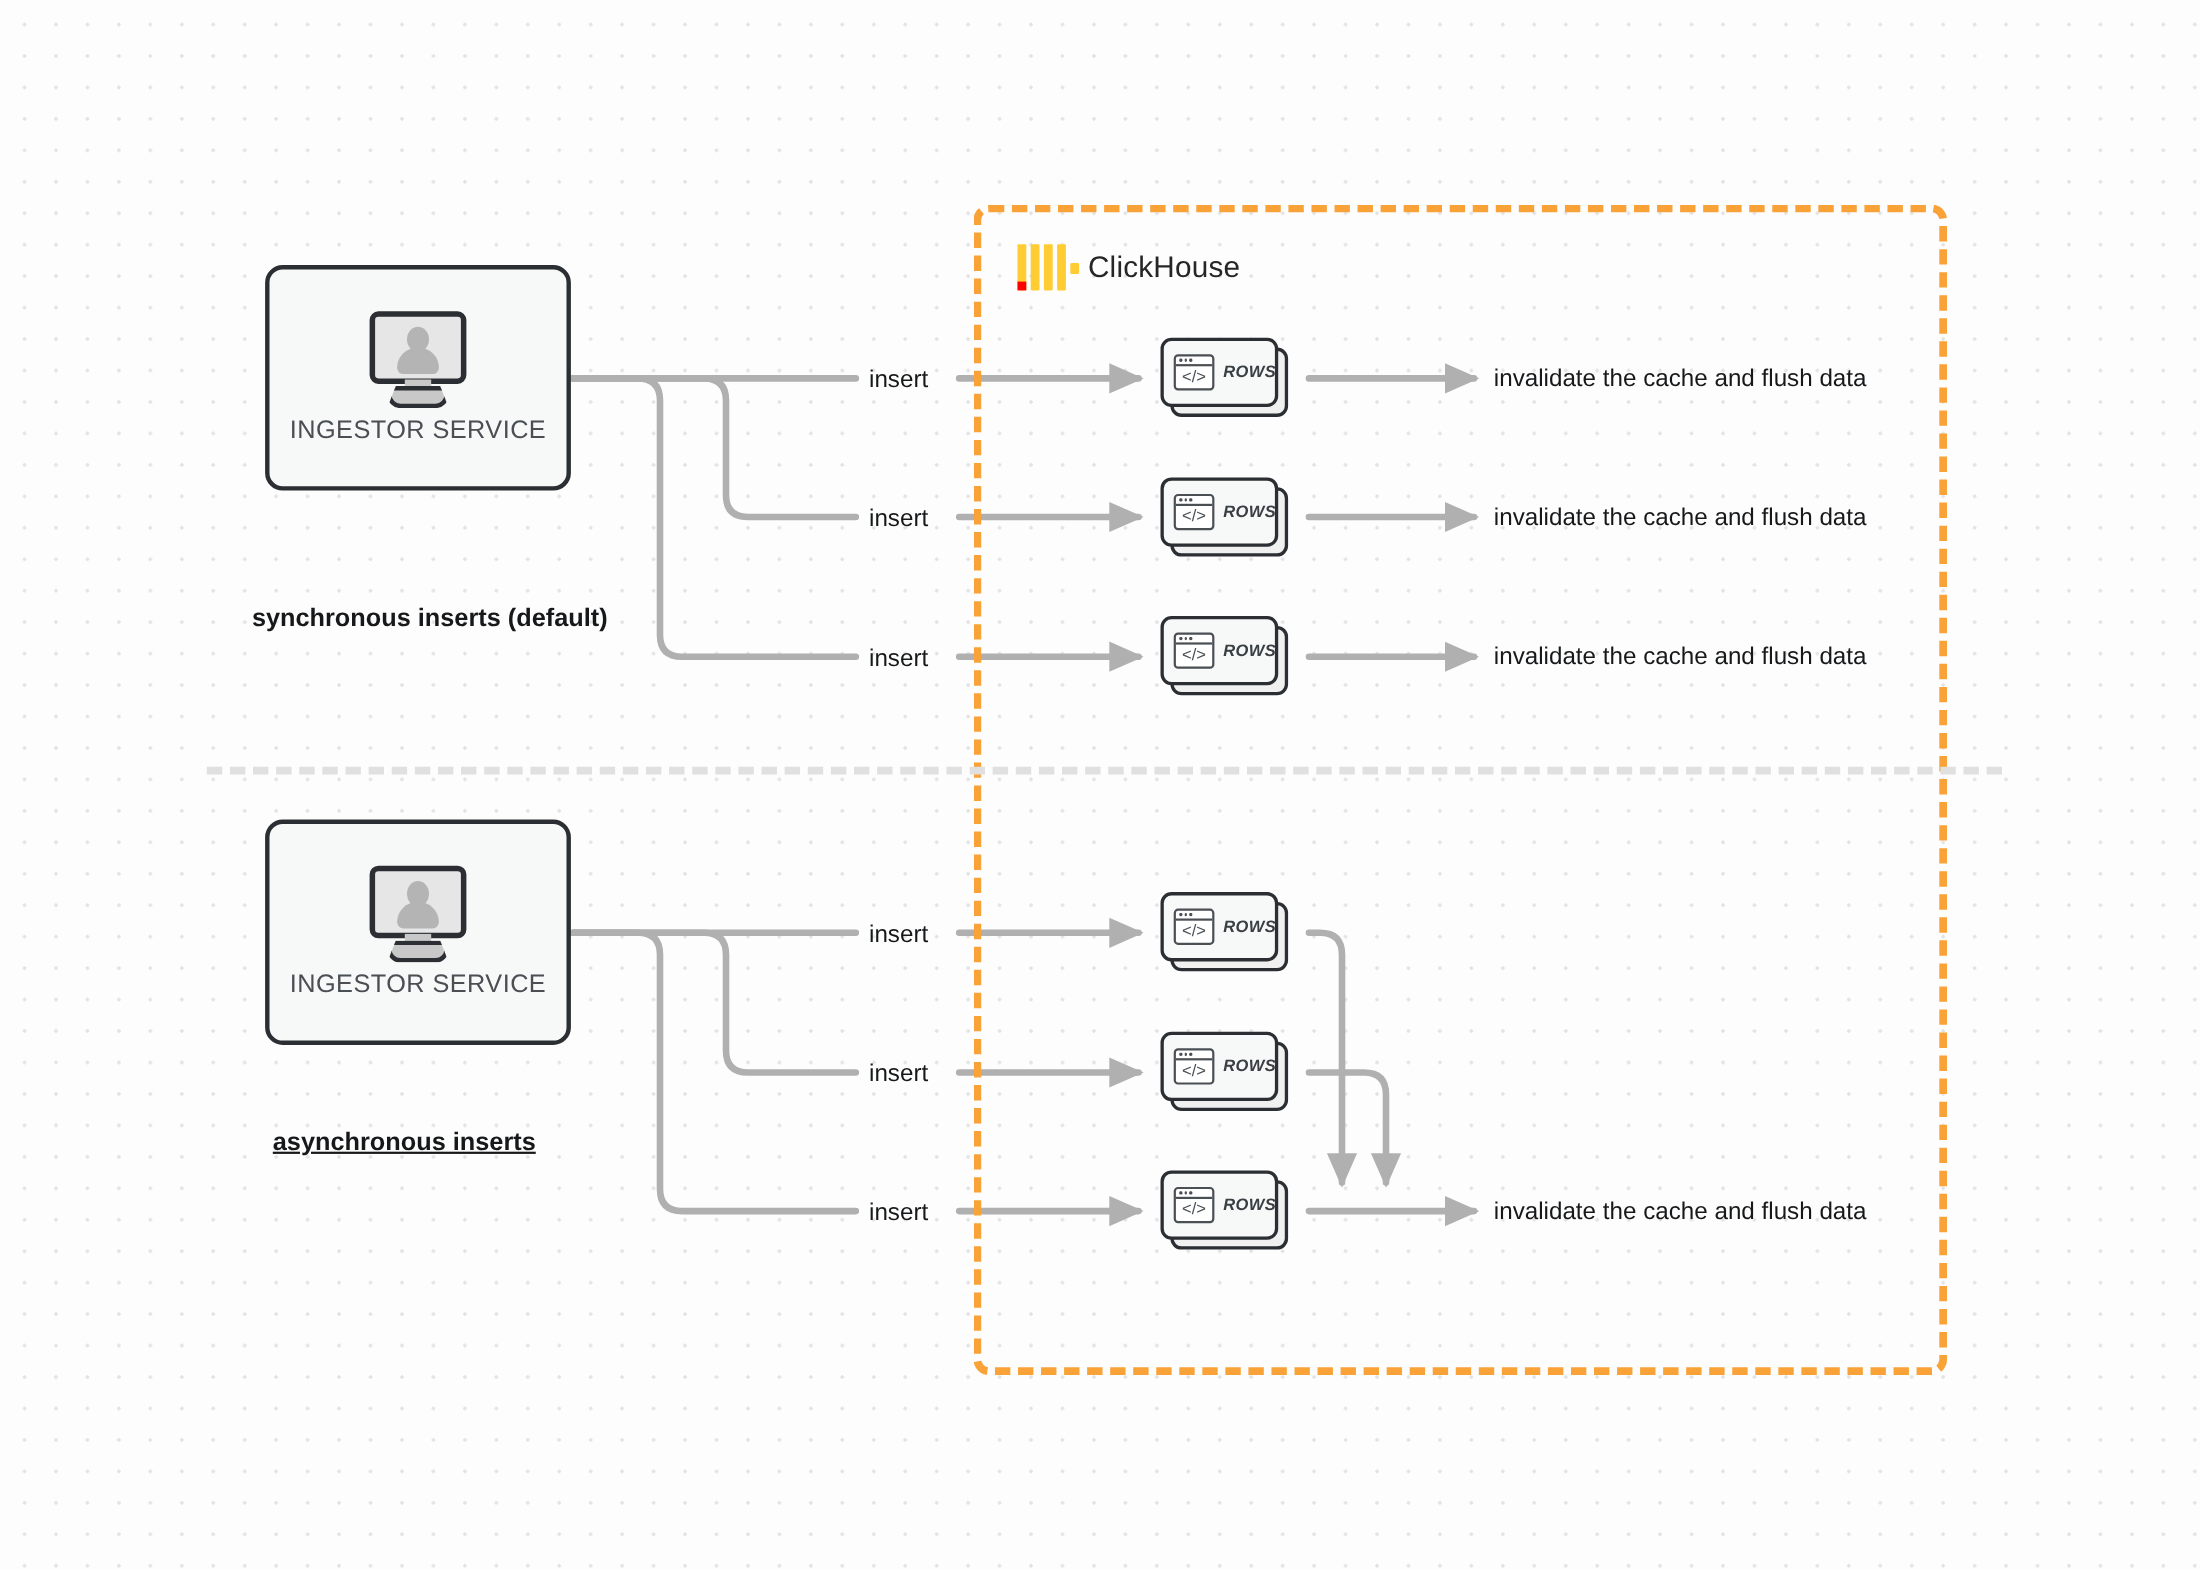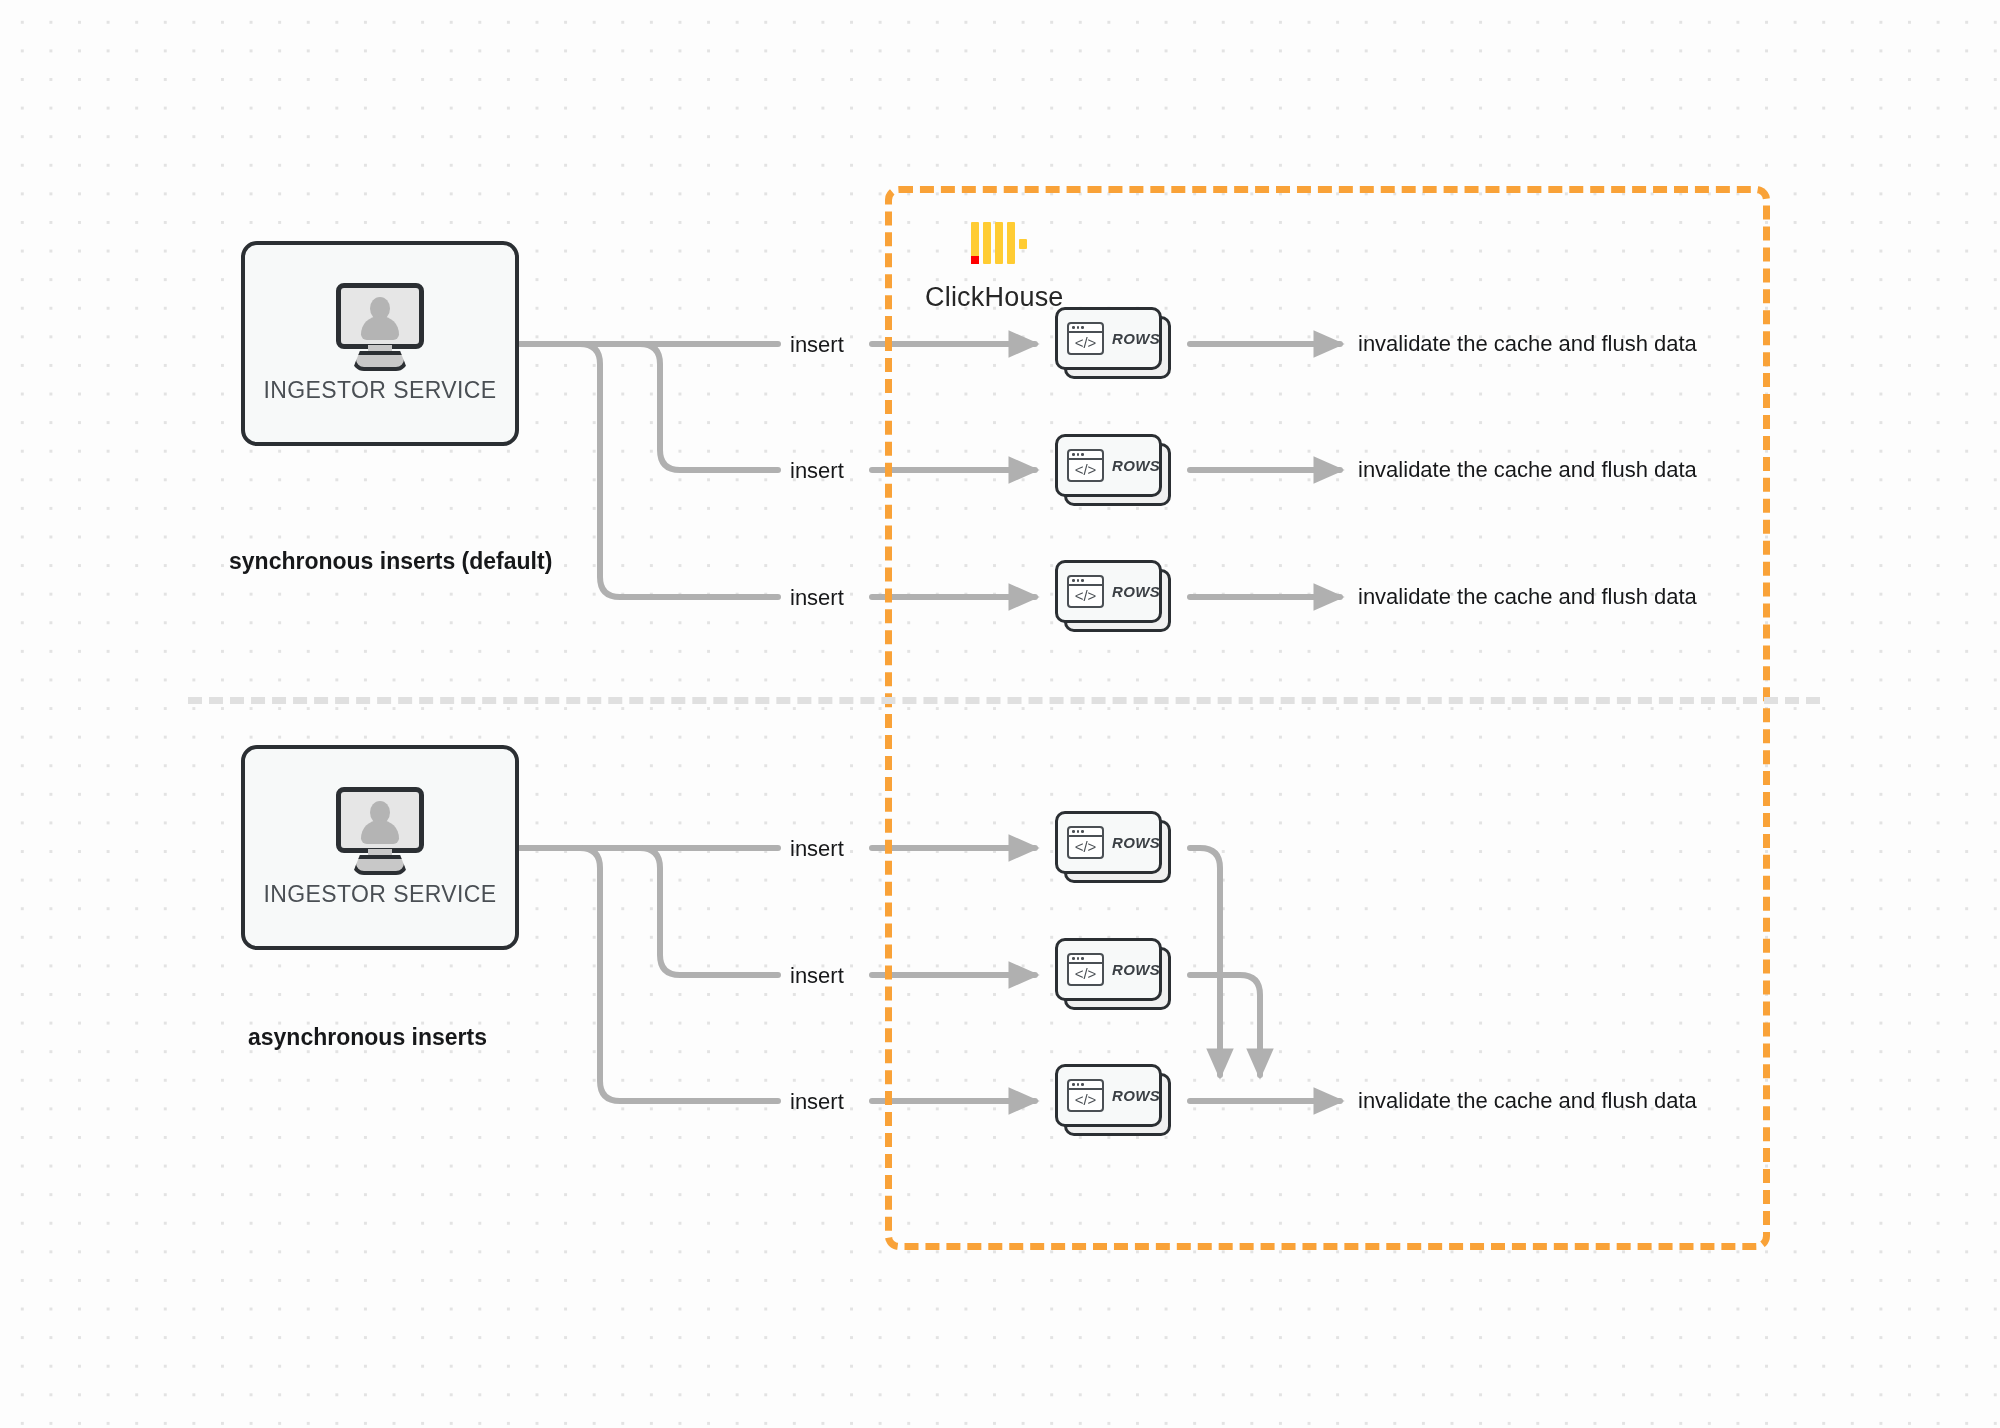--- a/index.html
+++ b/index.html
@@ -317,21 +317,21 @@
 
       <path d="M 1190 848 L 1200 848 Q 1220 848 1220 868 L 1220 1075" marker-end="url(#arrow-down)"></path>
       <path d="M 1190 975 L 1240 975 Q 1260 975 1260 995 L 1260 1075" marker-end="url(#arrow-down)"></path>
 
       <path d="M 1190 1101 L 1340 1101" marker-end="url(#arrow-right)"></path>
     </g>
   </svg>
 
   <div class="ch-boundary" style="left:885px; top:186px; width:885px; height:1064px;"></div>
 
-  <div class="ch-brand" style="left:925px; top:222px;flex-direction:column;">
+  <div class="ch-brand" style="left:925px; top:222px;">
     <span class="ch-logo">
       <span class="bar b1"></span>
       <span class="bar b2"></span>
       <span class="bar b3"></span>
       <span class="bar b4"></span>
       <span class="nub"></span>
       <span class="dot-red"></span>
     </span>
     <span class="ch-wordmark">ClickHouse</span>
   </div>
@@ -406,21 +406,21 @@
     <span class="monitor">
       <span class="screen"></span>
       <span class="person-head"></span>
       <span class="person-body"></span>
       <span class="neck"></span>
       <span class="base"></span>
     </span>
     <span class="service-label">INGESTOR SERVICE</span>
   </div>
 
-  <div class="section-caption" style="left:248px; top:1024px;">asynchronous inserts</div>
+  <div class="section-caption" style="left:248px; top:1024px;text-decoration:underline;">asynchronous inserts</div>
 
   <div class="edge-label" style="left:790px; top:836px;">insert</div>
   <div class="edge-label" style="left:790px; top:963px;">insert</div>
   <div class="edge-label" style="left:790px; top:1089px;">insert</div>
 
   <div class="rows-card" style="left:1055px; top:811px;">
     <span class="stack-back"></span>
     <span class="stack-front">
       <span class="code-window">
         <span class="titlebar">

